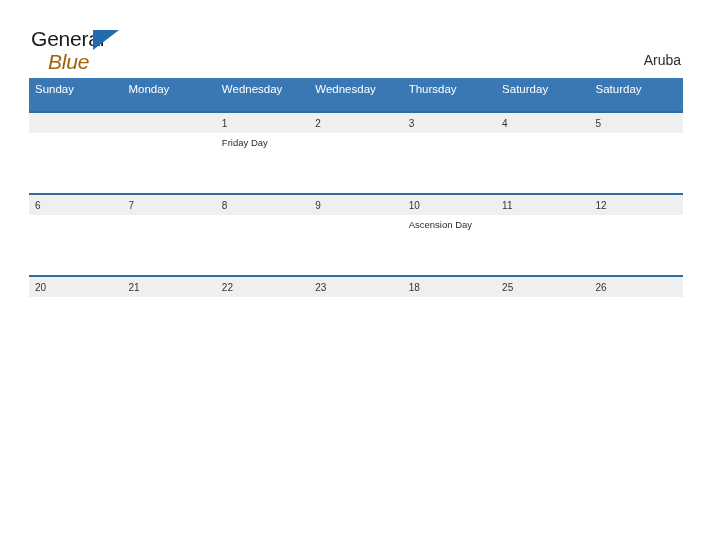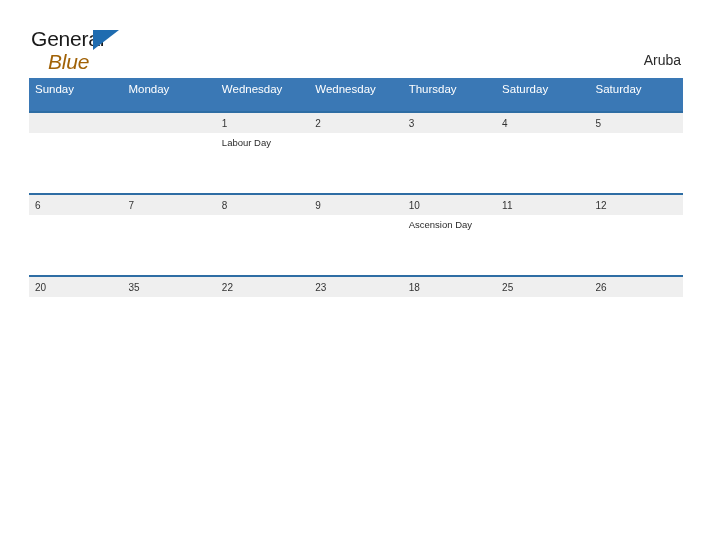--- a/index.html
+++ b/index.html
@@ -181,21 +181,21 @@
     <tbody id="weeks-body">
         <tr class="week">
           <td>
             <span class="daynum empty"></span>
           </td>
           <td>
             <span class="daynum empty"></span>
           </td>
           <td>
             <span class="daynum">1</span>
-            <span class="event">Labour Day</span>
+            <span class="event">Friday Day</span>
           </td>
           <td>
             <span class="daynum">2</span>
           </td>
           <td>
             <span class="daynum">3</span>
           </td>
           <td>
             <span class="daynum">4</span>
           </td>
@@ -225,21 +225,21 @@
           </td>
           <td>
             <span class="daynum">12</span>
           </td>
         </tr>
         <tr class="week">
           <td>
             <span class="daynum">20</span>
           </td>
           <td>
-            <span class="daynum">35</span>
+            <span class="daynum">21</span>
           </td>
           <td>
             <span class="daynum">22</span>
           </td>
           <td>
             <span class="daynum">23</span>
           </td>
           <td>
             <span class="daynum">18</span>
           </td>

